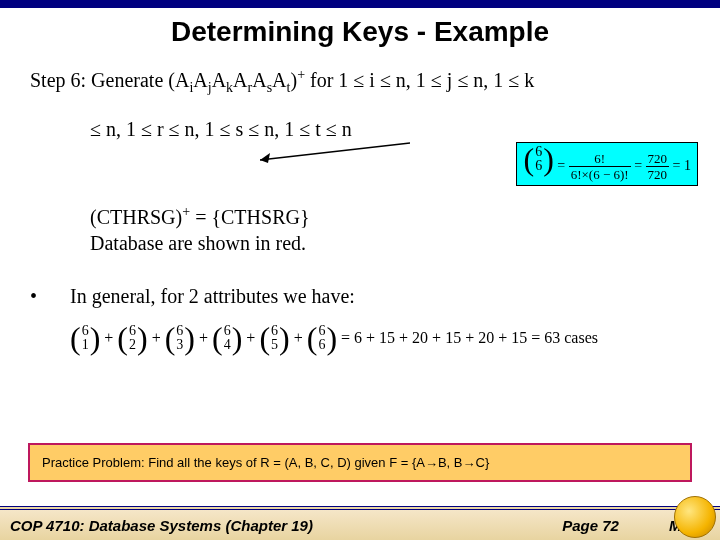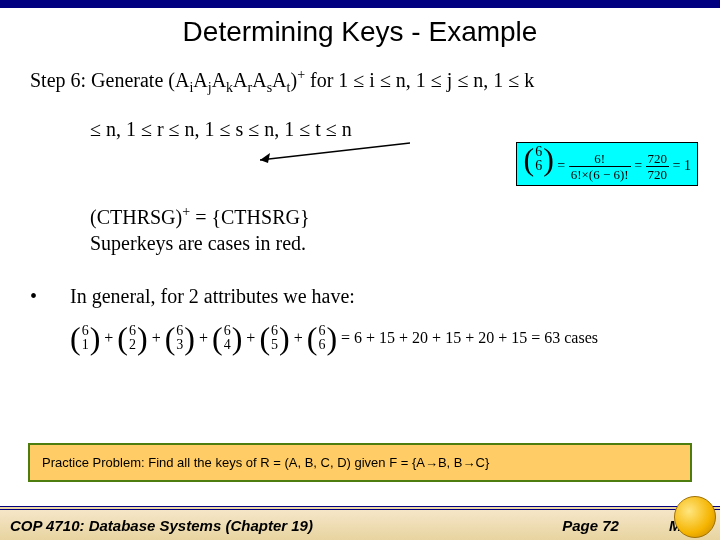--- a/index.html
+++ b/index.html
@@ -19,21 +19,21 @@
     border-top: 8px solid #000080;
     box-sizing: border-box;
   }
   .title {
     font-family: Arial, sans-serif;
     font-size: 28px;
     color: #000;
     text-align: center;
     margin-top: 8px;
     margin-bottom: 8px;
-    font-weight: normal;
+    font-weight: bold;
   }
   .body {
     padding: 0 30px;
     font-size: 20px;
     color: #000;
   }
   .step-line {
     position: relative;
     line-height: 1.35;
     margin-bottom: 6px;
@@ -109,21 +109,21 @@
     line-height: 14px;
     text-align: center;
     padding: 0 1px;
   }
   .practice-box {
     position: absolute;
     left: 28px;
     right: 28px;
     bottom: 58px;
     background: #ffcc66;
-    border: 2px solid #4d7c0f;
+    border: 2px solid #be185d;
     padding: 10px 12px;
     font-family: Arial, sans-serif;
     font-size: 13px;
   }
   .footer {
     position: absolute;
     left: 0;
     right: 0;
     bottom: 0;
     height: 34px;
@@ -187,21 +187,21 @@
 
     <svg class="arrow-svg">
       <line x1="160" y1="5" x2="10" y2="22" stroke="#000" stroke-width="1.5"></line>
       <polygon points="10,22 20,15 18,25" fill="#000"></polygon>
     </svg>
 
     <div class="closure-block">
       <div>
         <span>(CTHRSG)</span><sup>+</sup><span> =  {CTHSRG}</span>
       </div>
-      <div>Superkeys are cases in red.</div>
+      <div>Database are shown in red.</div>
     </div>
 
     <div class="bullet-row">
       <div class="bullet-dot">•</div>
       <div>In general, for 2 attributes we have:</div>
     </div>
 
     <div class="combo-row">
       <div class="combo-img">
         <span class="binom">

